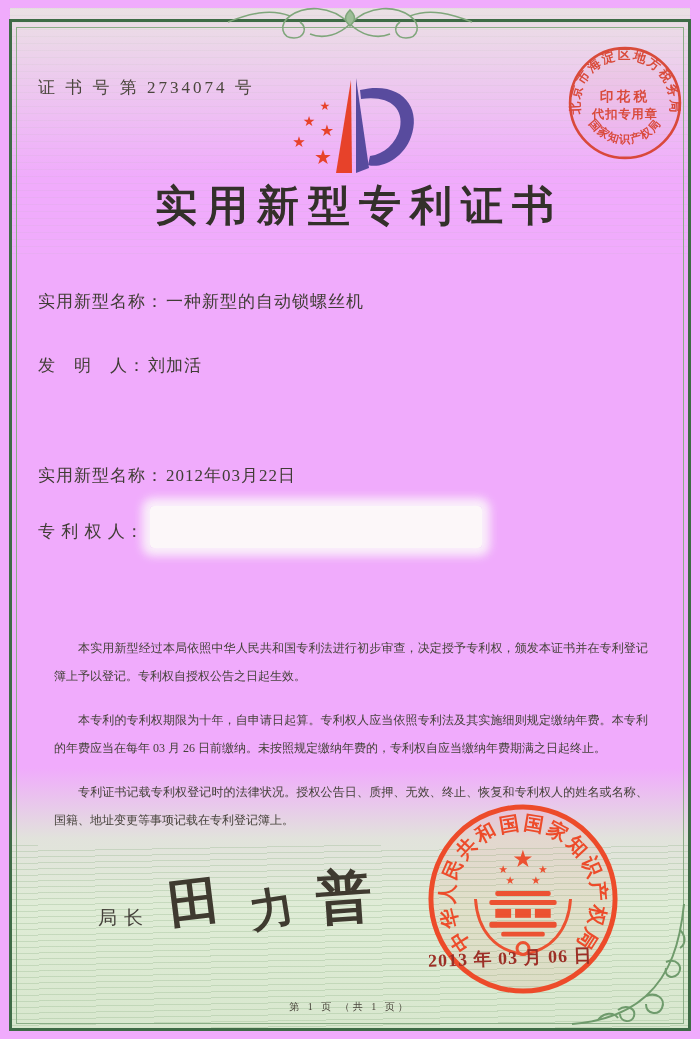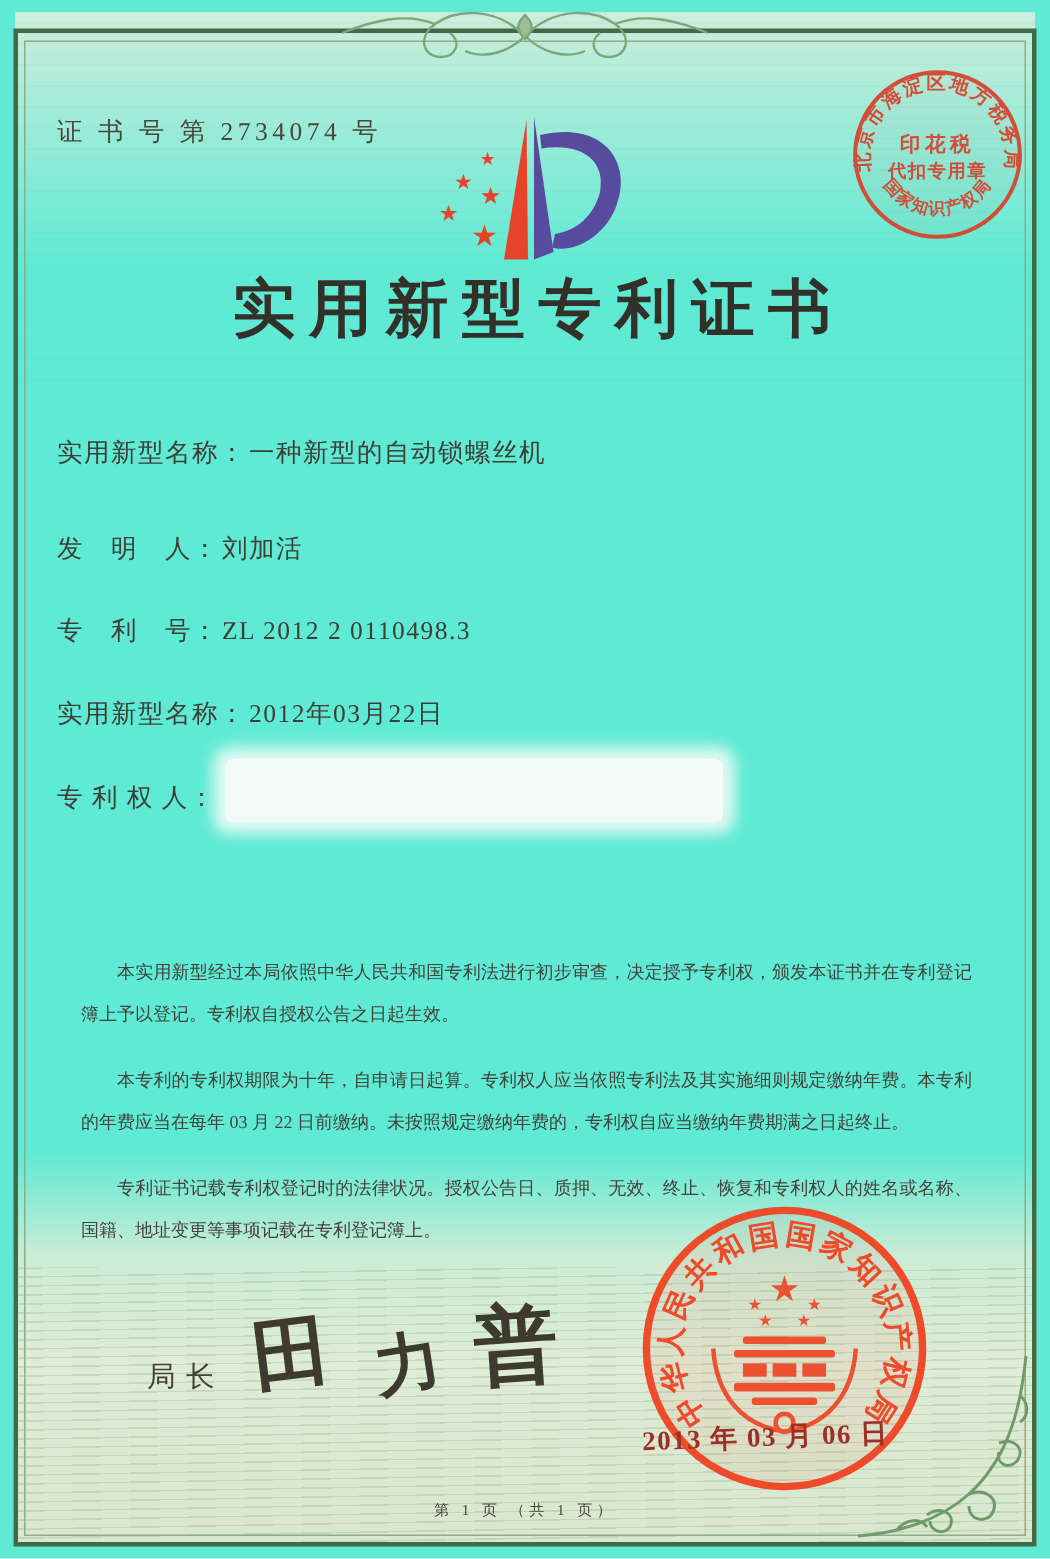--- a/index.html
+++ b/index.html
@@ -1,18 +1,18 @@
 <!DOCTYPE html>
 <html><head>
 <meta charset="utf-8">
 <style>
   html,body{margin:0;padding:0;background:#ffffff;}
   .page{
     position:relative;width:700px;height:1039px;overflow:hidden;
-    background:#5eead4;
+    background:#f0abfc;
     font-family:"Liberation Serif","DejaVu Serif",serif;
   }
   
   .top-tint{position:absolute;left:10px;right:10px;top:8px;height:170px;
     background:linear-gradient(180deg,#e9eede 0%,rgba(242,238,228,0) 100%);opacity:.8;}
   .green-band{position:absolute;left:9px;right:9px;top:768px;bottom:9px;
     background:linear-gradient(180deg,rgba(223,236,214,0) 0px,rgba(223,236,214,.85) 70px,#dfecd6 140px,#d8e7ce 100%);}
   .band-lines{position:absolute;left:9px;right:9px;top:845px;bottom:11px;
     background:repeating-linear-gradient(179deg,rgba(139,176,131,.30) 0 1px,rgba(0,0,0,0) 1px 6px);}
   .faint-lines{position:absolute;left:9px;right:9px;top:8px;height:250px;
@@ -109,34 +109,31 @@
   </svg>
 
   <div class="title">实用新型专利证书</div>
 
   <div class="field f1">
     <span class="lbl">实用新型名称：</span><span class="val">一种新型的自动锁螺丝机</span>
   </div>
   <div class="field f2">
     <span class="lbl">发　明　人：</span><span class="val">刘加活</span>
   </div>
-  <div class="field f3">
-    <span class="lbl">专　利　号：</span><span class="val">ZL 2012 2 0110498.3</span>
-  </div>
   <div class="field f4">
     <span class="lbl">实用新型名称：</span><span class="val">2012年03月22日</span>
   </div>
   <div class="field f5">
     <span class="lbl">专 利 权 人：</span><span class="val"></span>
   </div>
   <div class="redaction"></div>
 
   <div class="paras">
     <p>本实用新型经过本局依照中华人民共和国专利法进行初步审查，决定授予专利权，颁发本证书并在专利登记簿上予以登记。专利权自授权公告之日起生效。</p>
-    <p>本专利的专利权期限为十年，自申请日起算。专利权人应当依照专利法及其实施细则规定缴纳年费。本专利的年费应当在每年 03 月 22 日前缴纳。未按照规定缴纳年费的，专利权自应当缴纳年费期满之日起终止。</p>
+    <p>本专利的专利权期限为十年，自申请日起算。专利权人应当依照专利法及其实施细则规定缴纳年费。本专利的年费应当在每年 03 月 26 日前缴纳。未按照规定缴纳年费的，专利权自应当缴纳年费期满之日起终止。</p>
     <p>专利证书记载专利权登记时的法律状况。授权公告日、质押、无效、终止、恢复和专利权人的姓名或名称、国籍、地址变更等事项记载在专利登记簿上。</p>
   </div>
 
   <div class="director-label">局长</div>
   <div class="sig">
     <span class="c0">田</span>
     <span class="c1">力</span>
     <span class="c2">普</span>
   </div>
 

